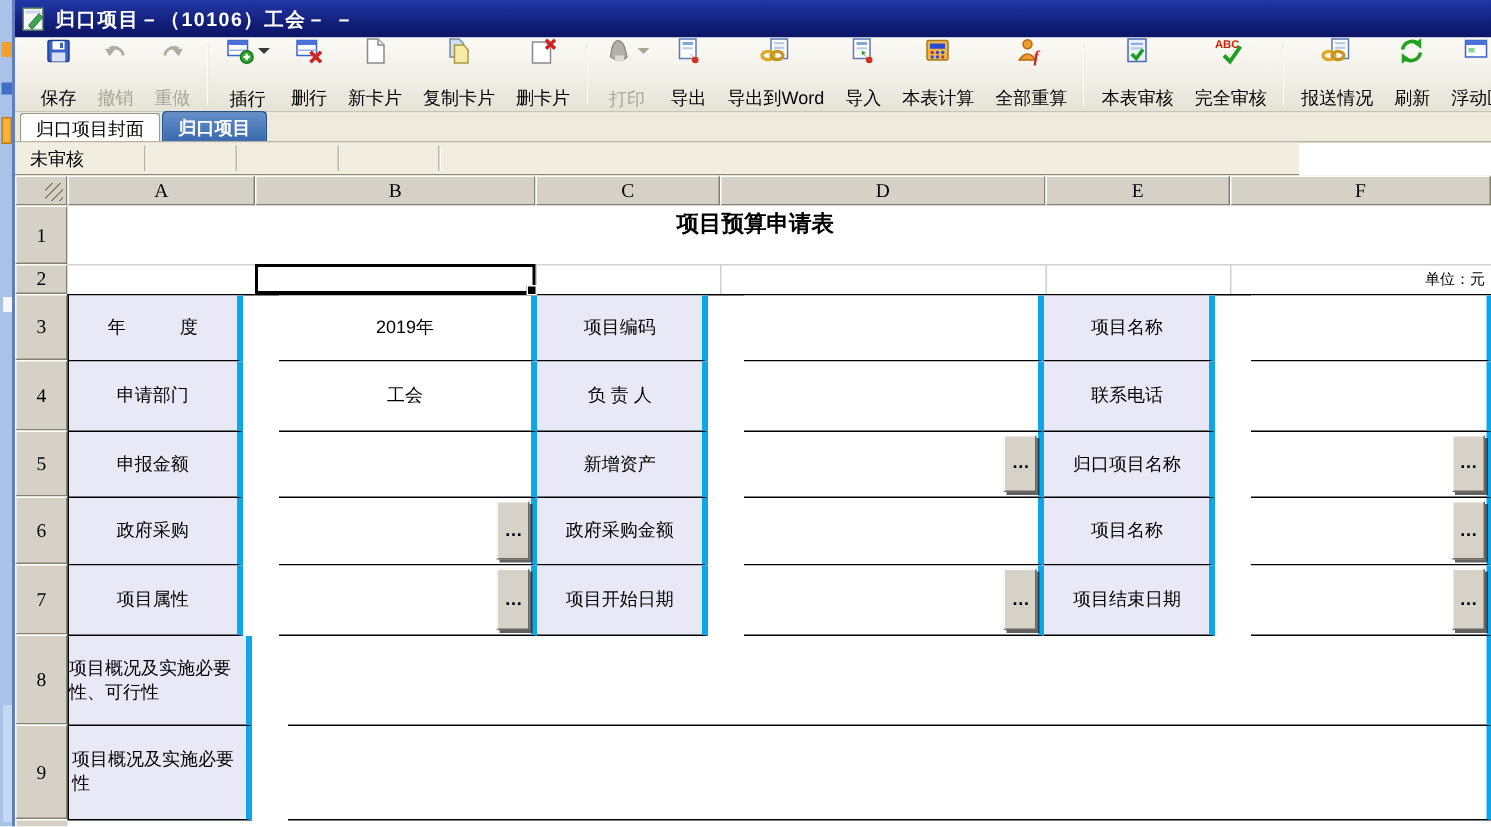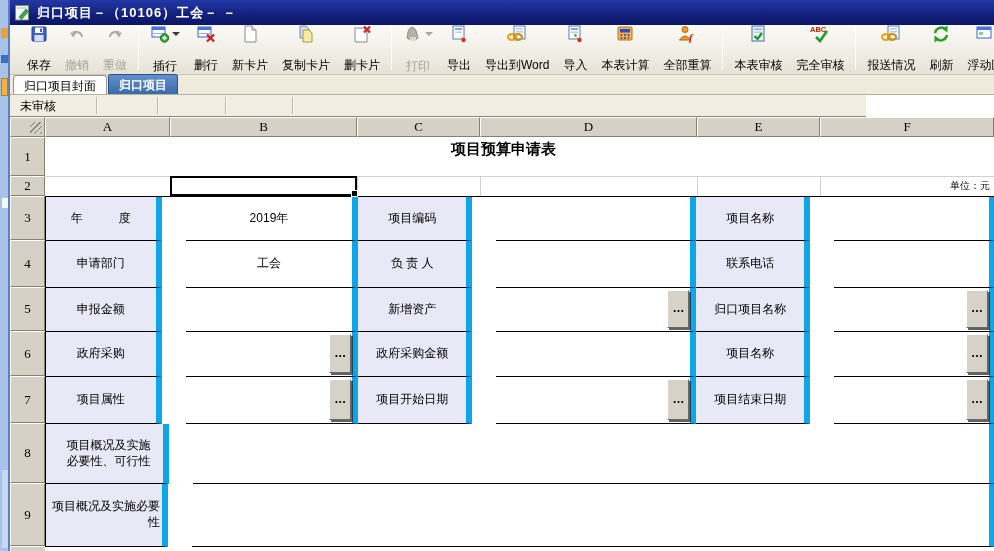--- a/index.html
+++ b/index.html
@@ -54,21 +54,21 @@
   .sheet-title{position:absolute;left:16px;top:3px;width:885px;text-align:center;font-size:15px;font-weight:bold;color:#000;}
   .r2line-h{position:absolute;left:0;top:39px;width:949px;height:1px;background:#D0D0D0;}
   .r2line-v{position:absolute;top:39px;width:1px;height:20px;background:#D0D0D0;}
   .unit-note{position:absolute;right:4px;top:42px;font-size:10px;color:#000;}
   .selection{position:absolute;left:125px;top:39px;width:187px;height:20px;border:2px solid #000;box-sizing:border-box;z-index:5;}
   .sel-handle{position:absolute;right:-3px;bottom:-3px;width:5px;height:5px;background:#000;border:1px solid #FFF;}
 
   
   .formgrid{position:absolute;left:45px;top:196px;width:949px;border-top:1px solid #000;border-left:1px solid #000;box-sizing:content-box;}
   .frow{display:flex;}
-  .fcell{border-right:6px solid #0ea5e9;border-bottom:1px solid #000;box-sizing:border-box;display:flex;align-items:center;justify-content:center;font-size:12px;color:#000;position:relative;text-align:right;line-height:1.3;}
+  .fcell{border-right:4px solid #0ea5e9;border-bottom:1px solid #000;box-sizing:border-box;display:flex;align-items:center;justify-content:center;font-size:12px;color:#000;position:relative;text-align:left;line-height:1.3;}
   .lav{background:#E9E8F6;}
   .val{background:#FFFFFF;margin-left:24px;}
   .cA{width:125px;} .cB{width:187px;} .cC{width:123px;} .cD{width:217px;} .cE{width:123px;} .cF{width:174px;} .cMerge{width:824px;}
   .dots{position:absolute;right:1px;top:2px;bottom:3px;width:20px;background:#D6D2C8;border:1px solid;border-color:#FFFFFF #6A675E #6A675E #FFFFFF;box-shadow:2px 2px 0 rgba(30,30,30,0.7);display:flex;align-items:center;justify-content:center;font-size:12px;font-weight:bold;color:#000;}
   .below-strip{position:absolute;left:10px;top:546px;width:35px;height:5px;background:#D5D1C7;border-left:1px solid #FFF;border-top:1px solid #FFF;box-sizing:border-box;}
   svg{display:block;}
 </style>
 </head>
 <body>
 
@@ -446,21 +446,21 @@
           <span class="dots">…</span>
         </div>
       <div class="fcell lav cE">项目结束日期</div>
       <div class="fcell val cF">
           <span></span>
           <span class="dots">…</span>
         </div>
     </div>
 
     <div class="frow" style="height:60px">
-      <div class="fcell lav cA" style="padding:0 12px">项目概况及实施必要性、可行性</div>
+      <div class="fcell lav cA" style="padding:0 0">项目概况及实施必要性、可行性</div>
       <div class="fcell val cMerge"></div>
     </div>
 
     <div class="frow" style="height:63px">
       <div class="fcell lav cA" style="padding:0 2px">项目概况及实施必要性</div>
       <div class="fcell val cMerge"></div>
     </div>
 
   </div>
 

